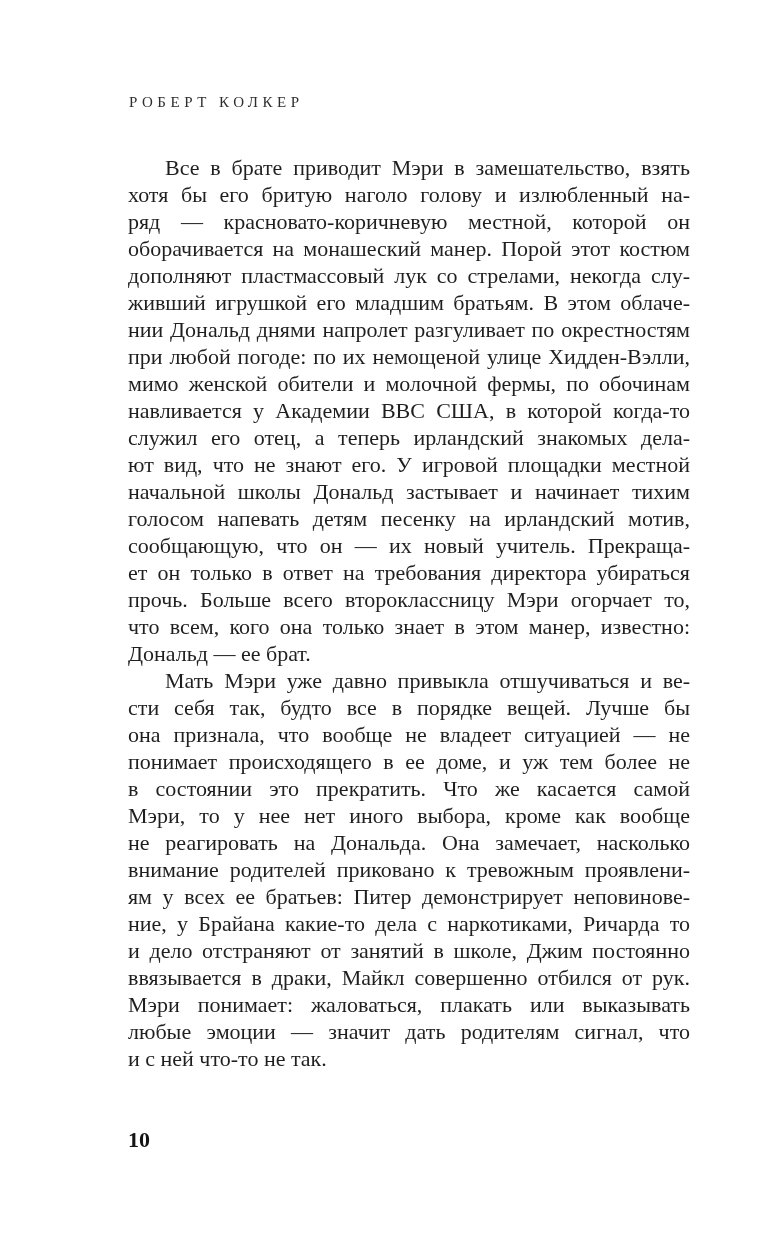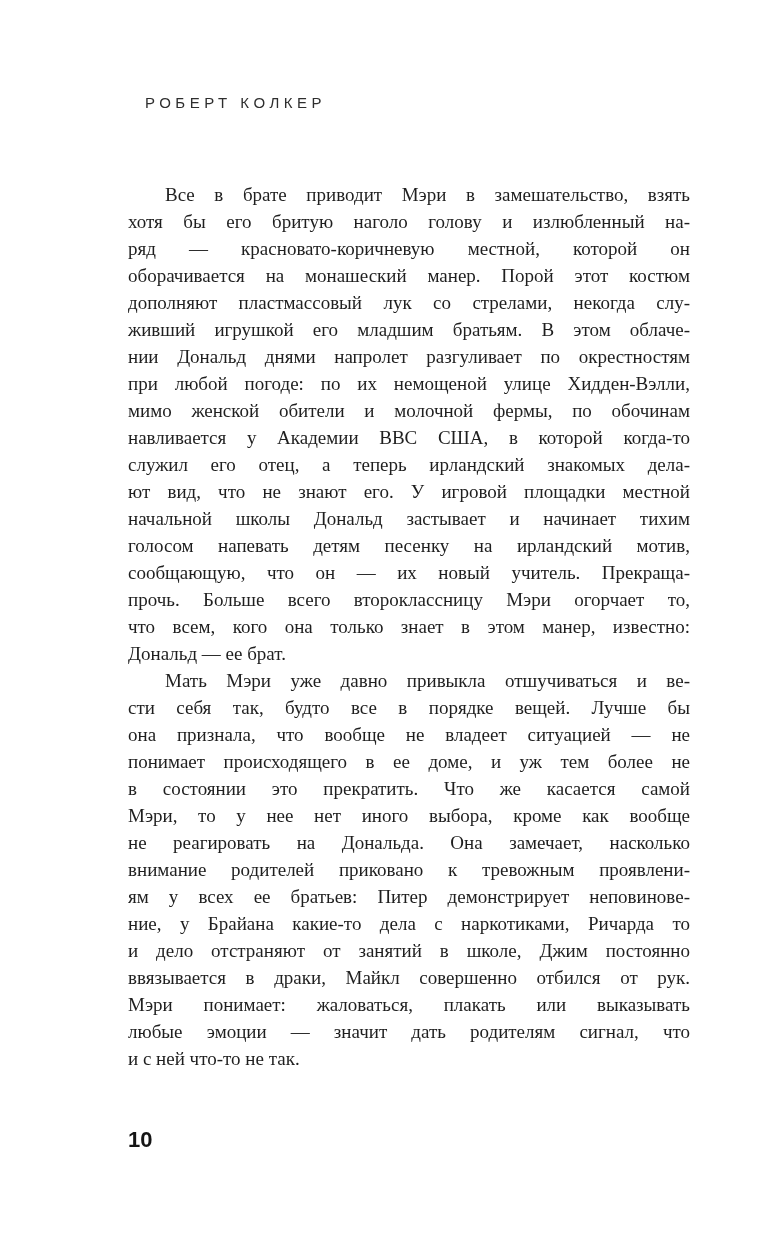--- a/index.html
+++ b/index.html
@@ -11,56 +11,54 @@
     position: relative;
     width: 768px;
     height: 1241px;
     background: var(--bg, #ffffff);
     overflow: hidden;
   }
   .running-header {
     position: absolute;
     left: 129px;
     top: 94px;
-    font-family: Liberation Sans, sans-serif;
+    font-family: Liberation Serif, serif;
     font-size: 15px;
     font-weight: 500;
     letter-spacing: 4.5px;
     color: var(--header-color, #2e2e2e);
     white-space: nowrap;
-    margin-left: 16px;
   }
   .text-block {
     position: absolute;
     left: 128px;
     top: 154px;
     width: 562px;
     font-family: "Liberation Serif", serif;
-    font-size: 19px;
+    font-size: 22px;
     line-height: 27px;
     color: var(--text-color, #1f1f1f);
-    margin-top: 27px;
   }
   .line {
     height: 27px;
     text-align: justify;
     text-align-last: justify;
     white-space: nowrap;
   }
   .line.first {
     text-indent: 37px;
   }
   .line.last {
     text-align-last: left;
   }
   .page-number {
     position: absolute;
     left: 128px;
     top: 1127px;
-    font-family: Liberation Sans, sans-serif;
+    font-family: Liberation Serif, serif;
     font-size: 22px;
     font-weight: 700;
     color: var(--pagenum-color, #141414);
   }
 </style>
 </head>
 <body>
 
 <div class="page">
   <div class="running-header">РОБЕРТ КОЛКЕР</div>
@@ -74,20 +72,21 @@
       <div class="line">живший игрушкой его младшим братьям. В этом облаче-</div>
       <div class="line">нии Дональд днями напролет разгуливает по окрестностям</div>
       <div class="line">при любой погоде: по их немощеной улице Хидден-Вэлли,</div>
       <div class="line">мимо женской обители и молочной фермы, по обочинам</div>
       <div class="line">навливается у Академии ВВС США, в которой когда-то</div>
       <div class="line">служил его отец, а теперь ирландский знакомых дела-</div>
       <div class="line">ют вид, что не знают его. У игровой площадки местной</div>
       <div class="line">начальной школы Дональд застывает и начинает тихим</div>
       <div class="line">голосом напевать детям песенку на ирландский мотив,</div>
       <div class="line">сообщающую, что он — их новый учитель. Прекраща-</div>
+      <div class="line">ет он только в ответ на требования директора убираться</div>
       <div class="line">прочь. Больше всего второклассницу Мэри огорчает то,</div>
       <div class="line">что всем, кого она только знает в этом манер, известно:</div>
       <div class="line last">Дональд — ее брат.</div>
       <div class="line first">Мать Мэри уже давно привыкла отшучиваться и ве-</div>
       <div class="line">сти себя так, будто все в порядке вещей. Лучше бы</div>
       <div class="line">она признала, что вообще не владеет ситуацией — не</div>
       <div class="line">понимает происходящего в ее доме, и уж тем более не</div>
       <div class="line">в состоянии это прекратить. Что же касается самой</div>
       <div class="line">Мэри, то у нее нет иного выбора, кроме как вообще</div>
       <div class="line">не реагировать на Дональда. Она замечает, насколько</div>

